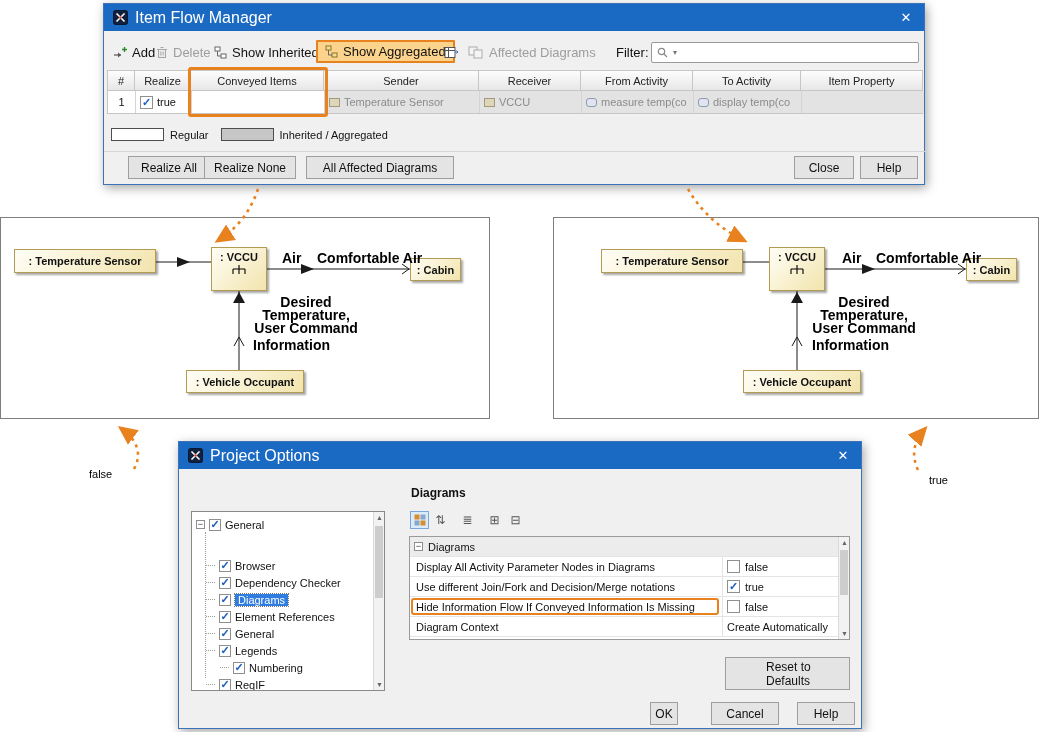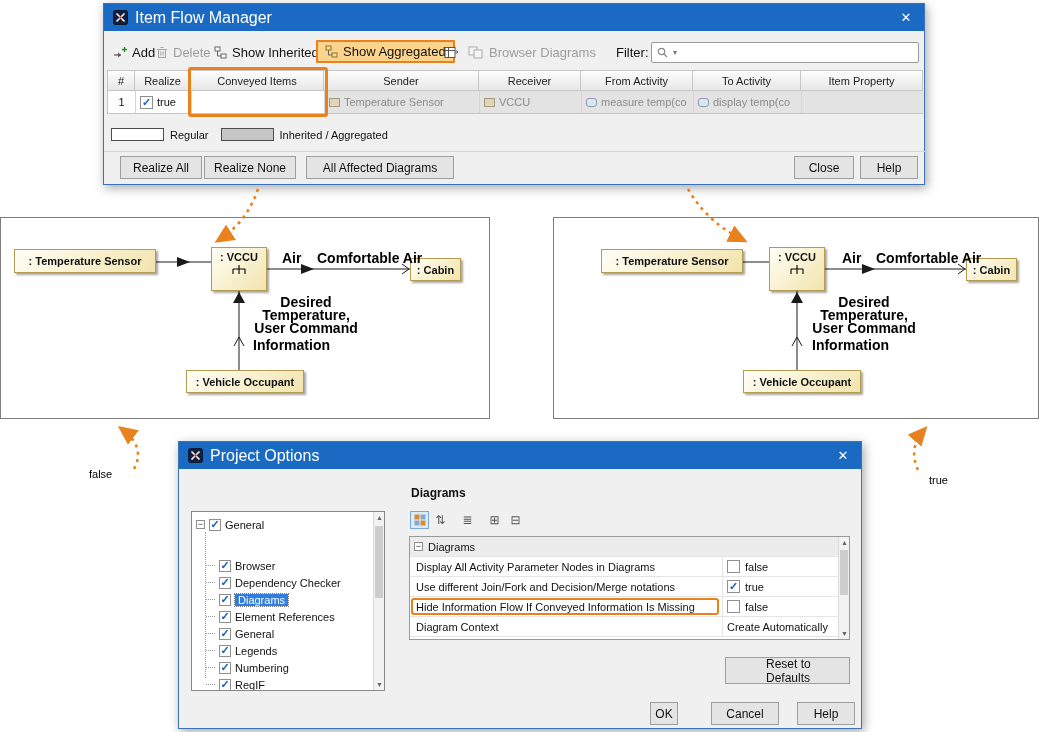--- a/index.html
+++ b/index.html
@@ -203,21 +203,21 @@
           <rect x="1" y="1.5" width="10" height="10" fill="#fff" stroke="#555"></rect>
           <path d="M1 4.5 h10 M4.5 1.5 v10" stroke="#555"></path>
           <path d="M11 6 h3 M12.5 4.5 l1.5 1.5 -1.5 1.5" stroke="#3a6fb0" fill="none"></path>
         </svg>
     </div>
     <div class="tb dim" style="left:364px;">
       <svg width="16" height="13">
           <rect x="1" y="1" width="8" height="8" fill="#f4f4f4" stroke="#ababab"></rect>
           <rect x="6" y="4" width="8" height="8" fill="#f4f4f4" stroke="#ababab"></rect>
         </svg>
-      <span>Browser Diagrams</span>
+      <span>Affected Diagrams</span>
     </div>
     <div class="tb" style="left:512px;">
         <span>Filter:</span>
       </div>
     <div class="searchbox" style="left:547px;top:38px;width:268px;height:21px;border-radius:2px;">
       <svg width="11" height="11">
           <circle cx="4.5" cy="4.5" r="3.2" fill="none" stroke="#8a8a8a" stroke-width="1.2"></circle>
           <line x1="7" y1="7" x2="10" y2="10" stroke="#8a8a8a" stroke-width="1.2"></line>
         </svg>
       <span style="font-size:8px;color:#777;">▾</span>
@@ -271,21 +271,21 @@
 
     <div class="abs" style="left:7px;top:124px;display:flex;align-items:center;gap:6px;">
       <span class="swatch" style="background:#fff;"></span>
       <span style="margin-right:6px;">Regular</span>
       <span class="swatch" style="background:#c6c6c6;"></span>
       <span>Inherited / Aggregated</span>
     </div>
 
     <div class="abs" style="left:0;top:147px;width:822px;border-top:1px solid #d6d6d6;"></div>
 
-    <div class="win-btn" style="left:16px;top:152px;width:82px;">Realize All</div>
+    <div class="win-btn" style="left:24px;top:152px;width:82px;">Realize All</div>
     <div class="win-btn" style="left:100px;top:152px;width:92px;">Realize None</div>
     <div class="win-btn" style="left:202px;top:152px;width:148px;">All Affected Diagrams</div>
     <div class="win-btn" style="left:690px;top:152px;width:60px;">Close</div>
     <div class="win-btn" style="left:756px;top:152px;width:58px;">Help</div>
   </div>
 
   <div class="dialog" style="left:178px;top:441px;width:684px;height:288px;">
     <div class="titlebar">
       <svg width="15" height="15">
           <rect x="0.5" y="0.5" width="14" height="14" rx="2" fill="#10203f" stroke="#0a1730"></rect>
@@ -327,21 +327,21 @@
       <div class="titem" style="padding-left:14px;">
           <span class="twig"></span>
           <span class="cb on" style="width:12px;height:12px;"></span>
           <span class="tlabel">General</span>
         </div>
       <div class="titem" style="padding-left:14px;">
           <span class="twig"></span>
           <span class="cb on" style="width:12px;height:12px;"></span>
           <span class="tlabel">Legends</span>
         </div>
-      <div class="titem" style="padding-left:14px;">
+      <div class="titem" style="padding-left:28px;">
           <span class="twig"></span>
           <span class="cb on" style="width:12px;height:12px;"></span>
           <span class="tlabel">Numbering</span>
         </div>
       <div class="titem" style="padding-left:14px;">
           <span class="twig"></span>
           <span class="cb on" style="width:12px;height:12px;"></span>
           <span class="tlabel">ReqIF</span>
         </div>
       <div class="titem" style="padding-left:14px;">
@@ -406,21 +406,21 @@
             <span>Create Automatically</span>
           </div>
       </div>
       <div class="vscroll" style="right:0;top:0;bottom:0;">
         <div class="sarrow" style="top:2px;">▲</div>
         <div class="vthumb" style="top:13px;height:45px;"></div>
         <div class="sarrow" style="bottom:2px;">▼</div>
       </div>
     </div>
 
-    <div class="win-btn" style="left:546px;top:215px;width:125px;height:27px;padding-left:40px;">Reset to Defaults</div>
+    <div class="win-btn" style="left:546px;top:215px;width:125px;height:33px;padding-left:40px;">Reset to Defaults</div>
 
     <div class="win-btn" style="left:462px;top:260px;width:28px;margin-left:9px;">OK</div>
     <div class="win-btn" style="left:532px;top:260px;width:68px;">Cancel</div>
     <div class="win-btn" style="left:618px;top:260px;width:58px;">Help</div>
   </div>
 
   <svg class="overlay" width="1039" height="732">
     <defs>
       <marker id="oarrow" markerWidth="9" markerHeight="9" refX="5.5" refY="3.5" orient="auto">
         <path d="M0,0 L7.5,3.5 L0,7 Z" fill="#e8821e"></path>

